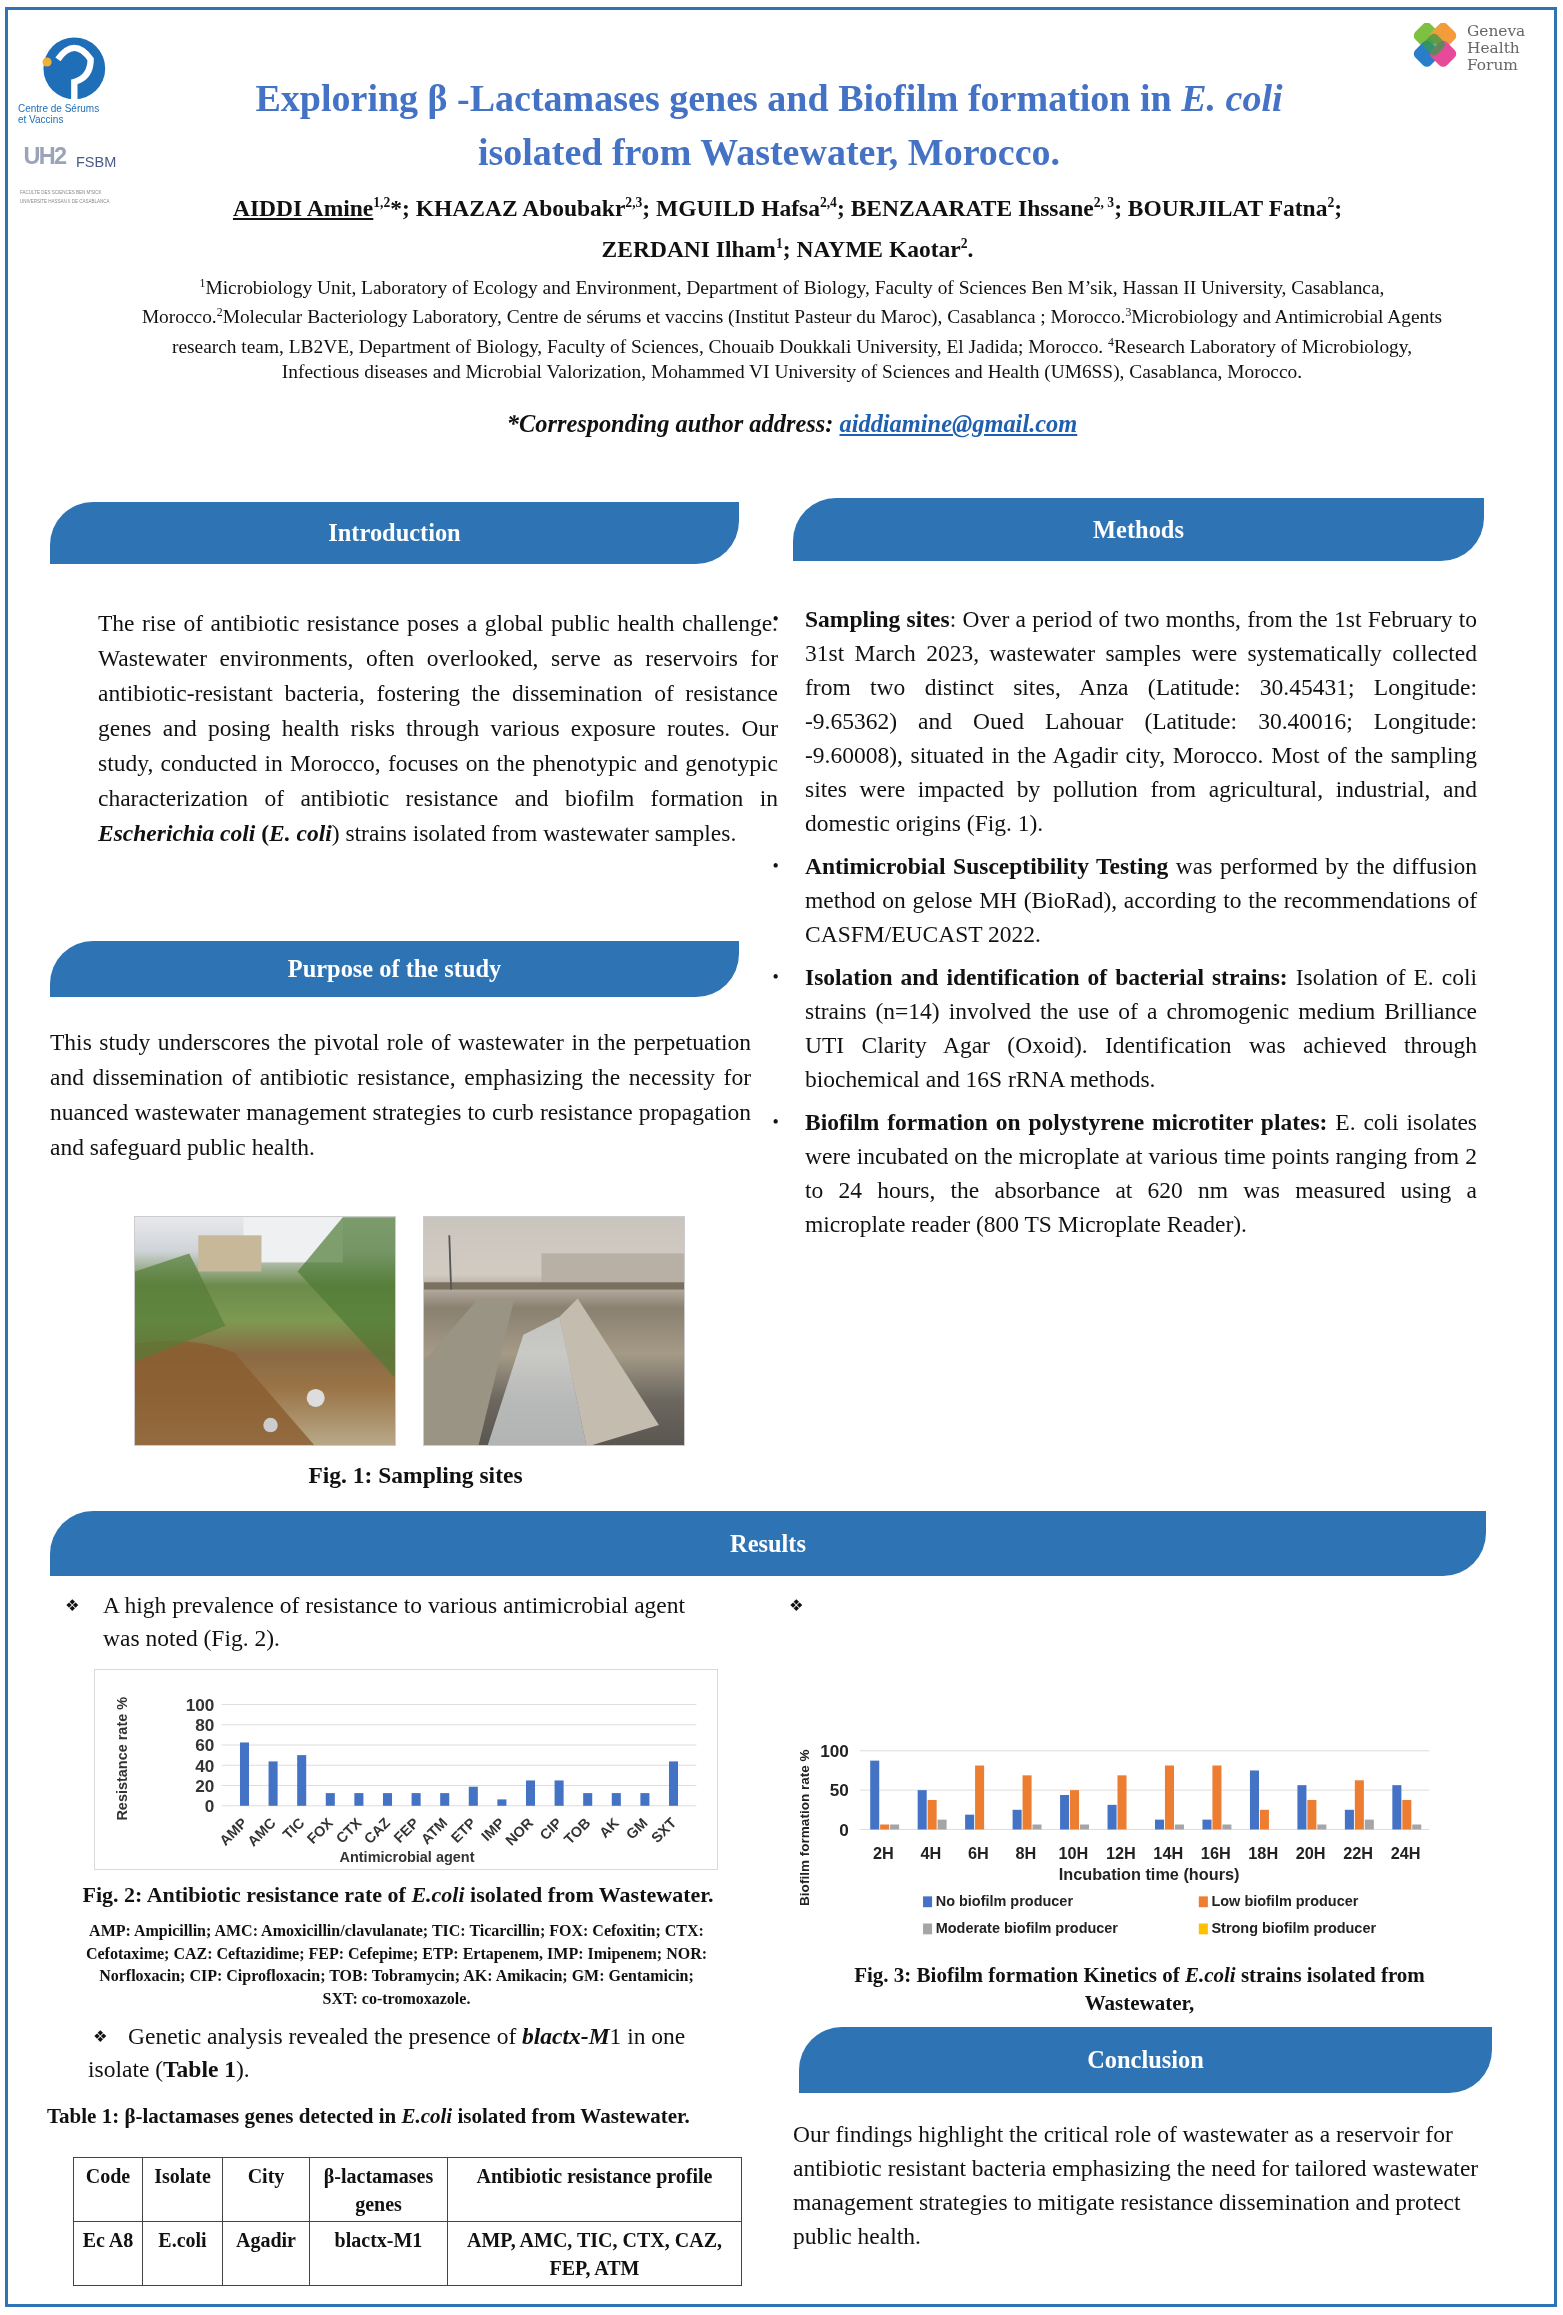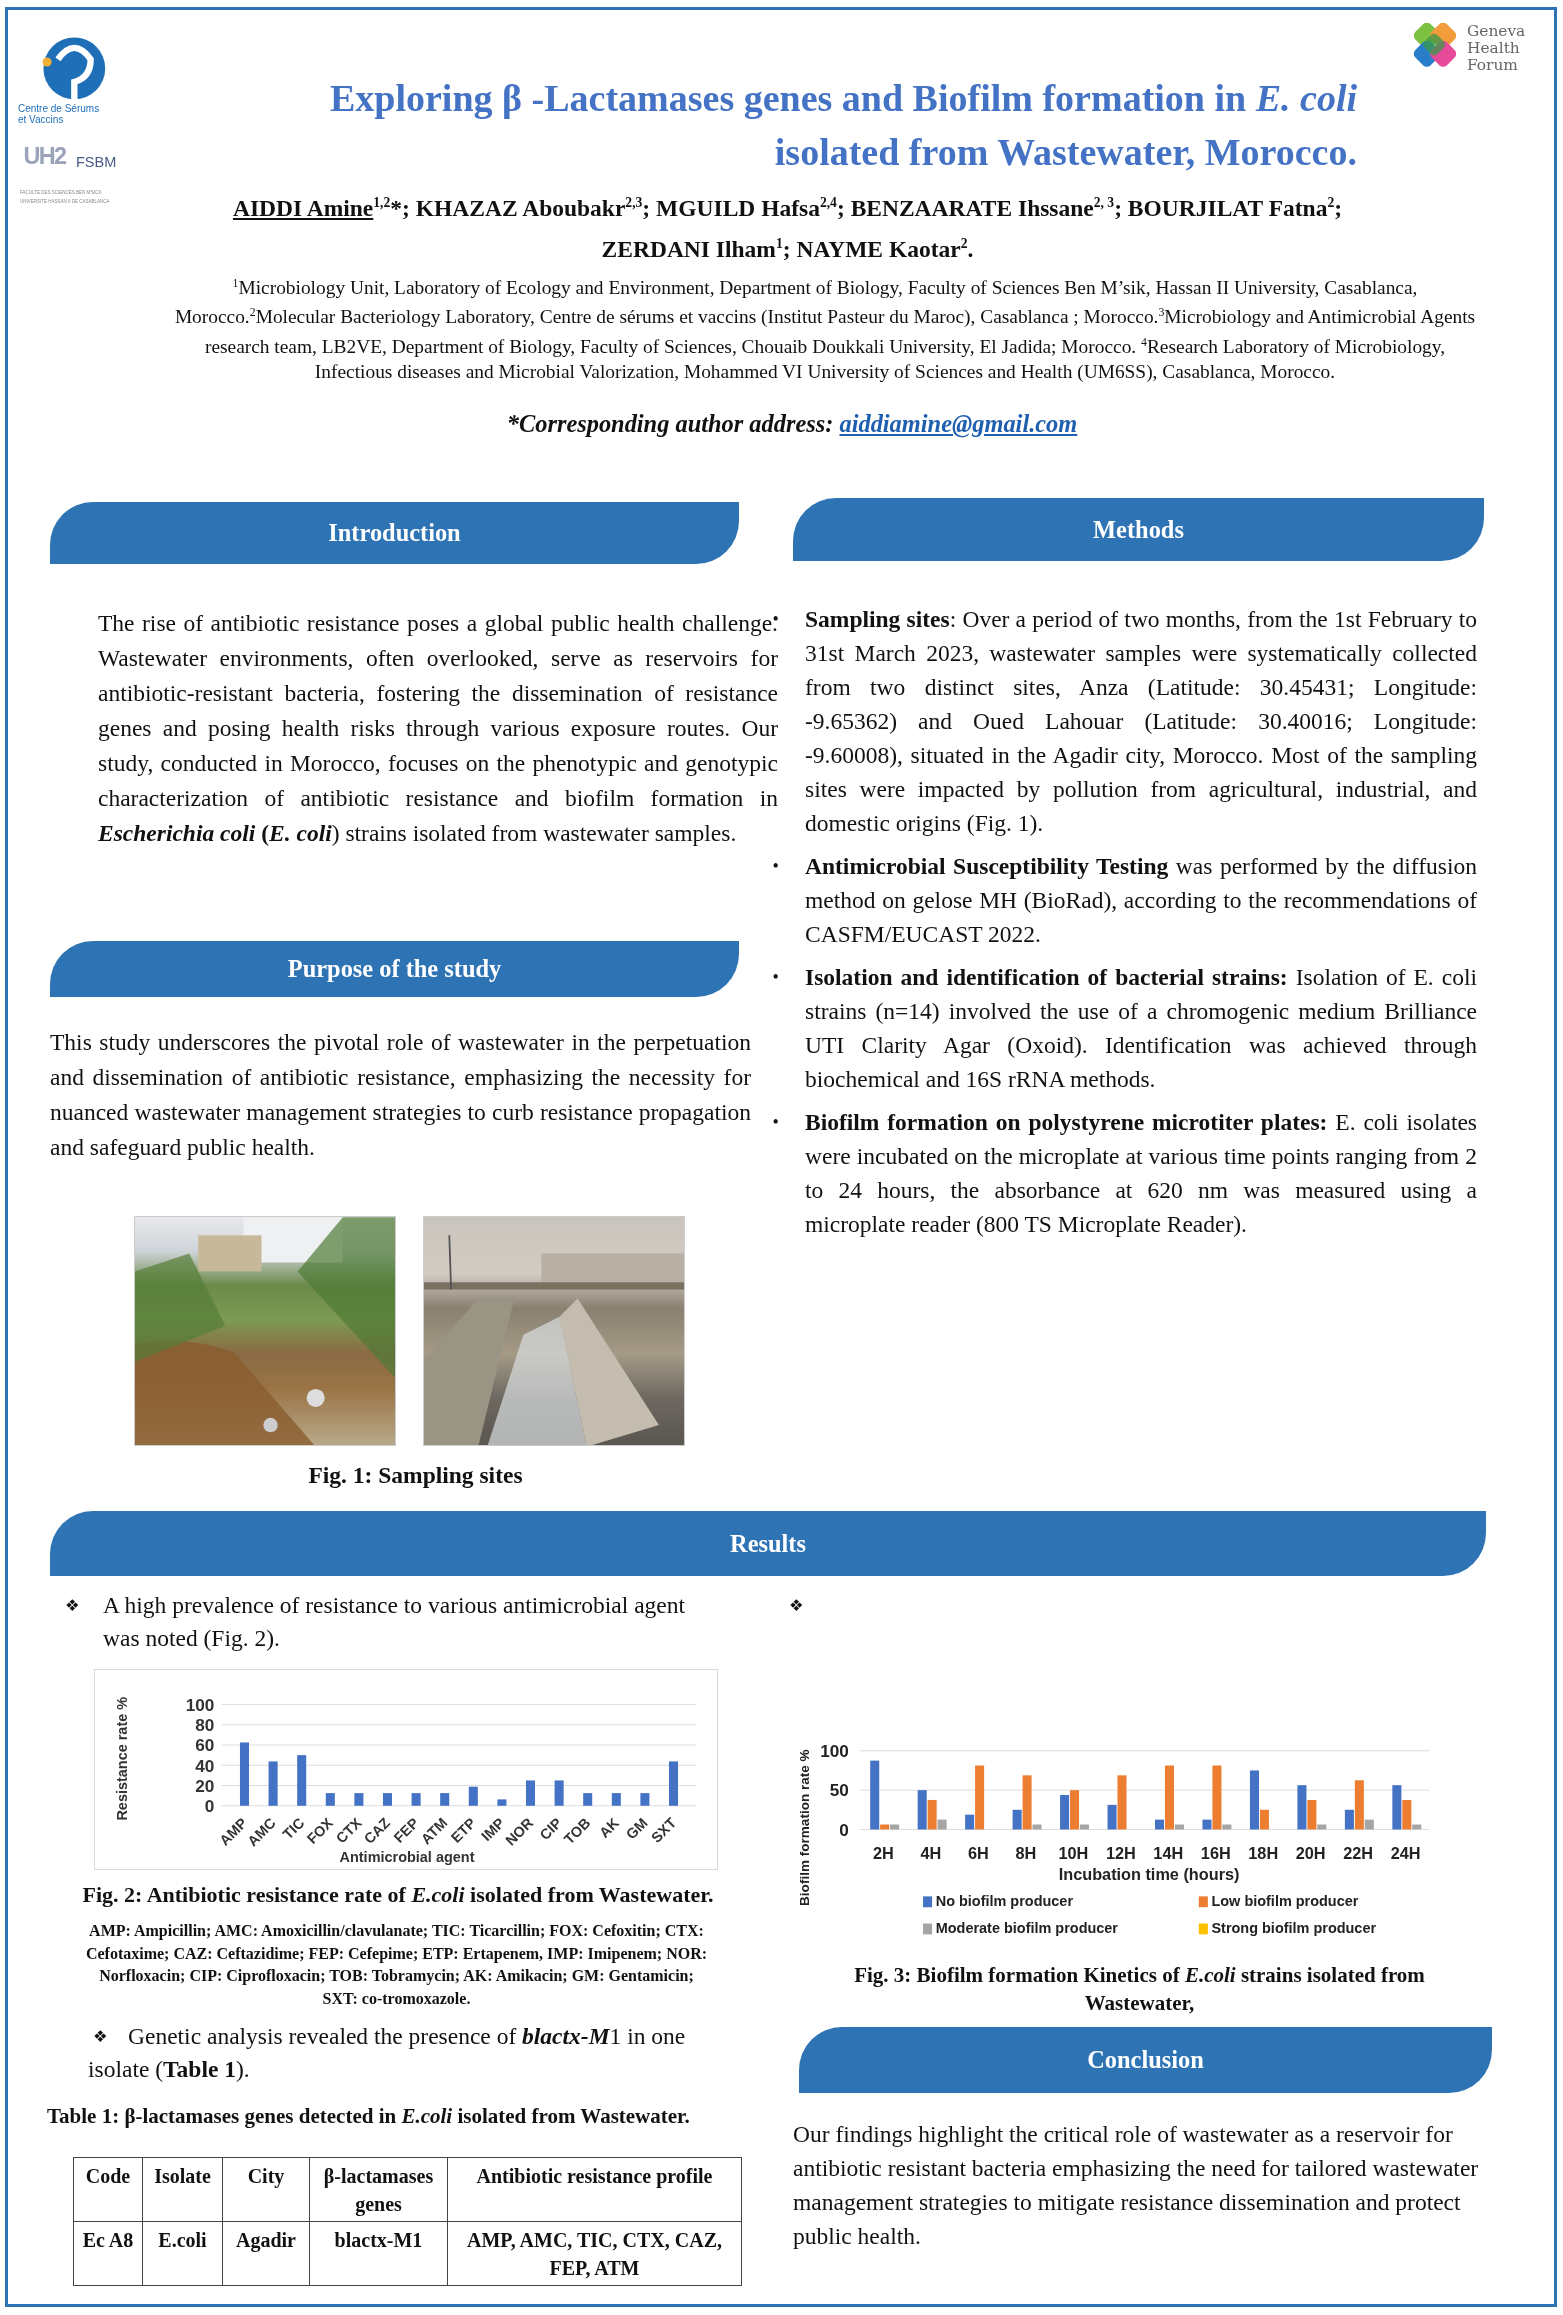--- a/index.html
+++ b/index.html
@@ -1,25 +1,25 @@
 <!DOCTYPE html>
 <html style="font-size:14.5px"><head>
 <meta charset="utf-8">
 <style>
   * { box-sizing: border-box; margin: 0; padding: 0; }
   html, body { width: 1563px; height: 2316px; background: #ffffff; }
   body { font-family: "Liberation Serif", "DejaVu Serif", serif; color: #111; position: relative; overflow: hidden; }
   .frame { position: absolute; left: 5.4px; top: 7.2px; width: 1552px; height: 2300px; border: 3.6px solid #2e74b5; }
   .abs { position: absolute; }
-  .title { left: 181px; top: 71px; width: 1176px; text-align: right; color: #4472c4; font-weight: bold; font-size: 38px; line-height: 54px; }
+  .title { left: 181px; top: 71px; width: 1176px; text-align: center; color: #4472c4; font-weight: bold; font-size: 38px; line-height: 54px; }
   .title i { font-style: italic; }
   .authors { left: 136px; top: 185px; width: 1303px; text-align: center; font-weight: bold; font-size: 23.5px; line-height: 36px; }
   .authors u { text-decoration: underline; }
   .authors sup { font-size: 13.6px; }
-  .affil { left: 136px; top: 271px; width: 1312px; text-align: center; font-size: 19.4px; line-height: 25px; margin-left: 33px; }
+  .affil { left: 136px; top: 271px; width: 1312px; text-align: center; font-size: 19.4px; line-height: 25px; }
   .affil sup { font-size: 11.8px; }
   .corr { left: 136px; top: 410px; width: 1312px; text-align: center; font-size: 24.4px; font-weight: bold; font-style: italic; }
   .corr a { color: #1f5fb0; text-decoration: underline; }
   .banner { position: absolute; background: #2e74b5; color: #fff; font-weight: bold; font-size: 24.4px; display: flex; align-items: center; justify-content: center; border-radius: 43px 43px 43px 0; border-bottom-left-radius: 0; }
   .banner .txt { color: #fff; }
   .para { position: absolute; font-size: 23.5px; line-height: 35px; text-align: justify; }
   .bul { position: absolute; font-size: 23.5px; line-height: 34px; }
   .bul li { list-style: none; position: relative; padding-left: 38px; text-align: justify; margin-bottom: 9px; }
   .bul li::before { content: "•"; position: absolute; left: 5.4px; top: 0; font-size: 18px; }
   .photo { position: absolute; border: 0.9px solid #ccc; overflow: hidden; }

